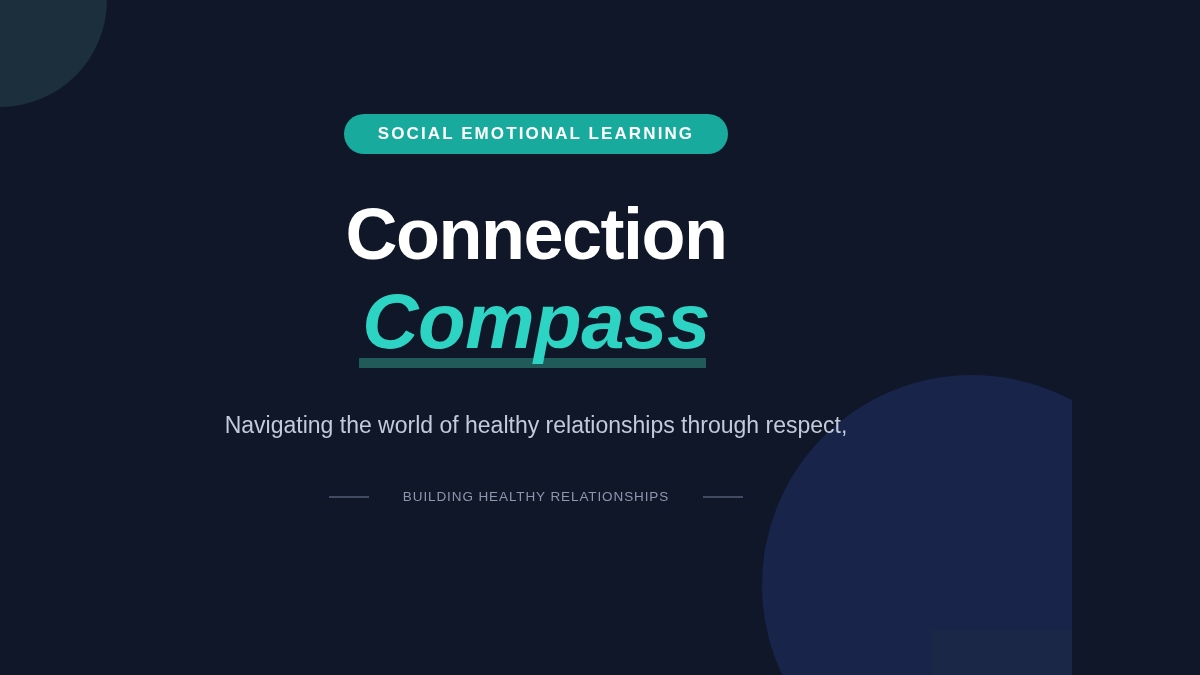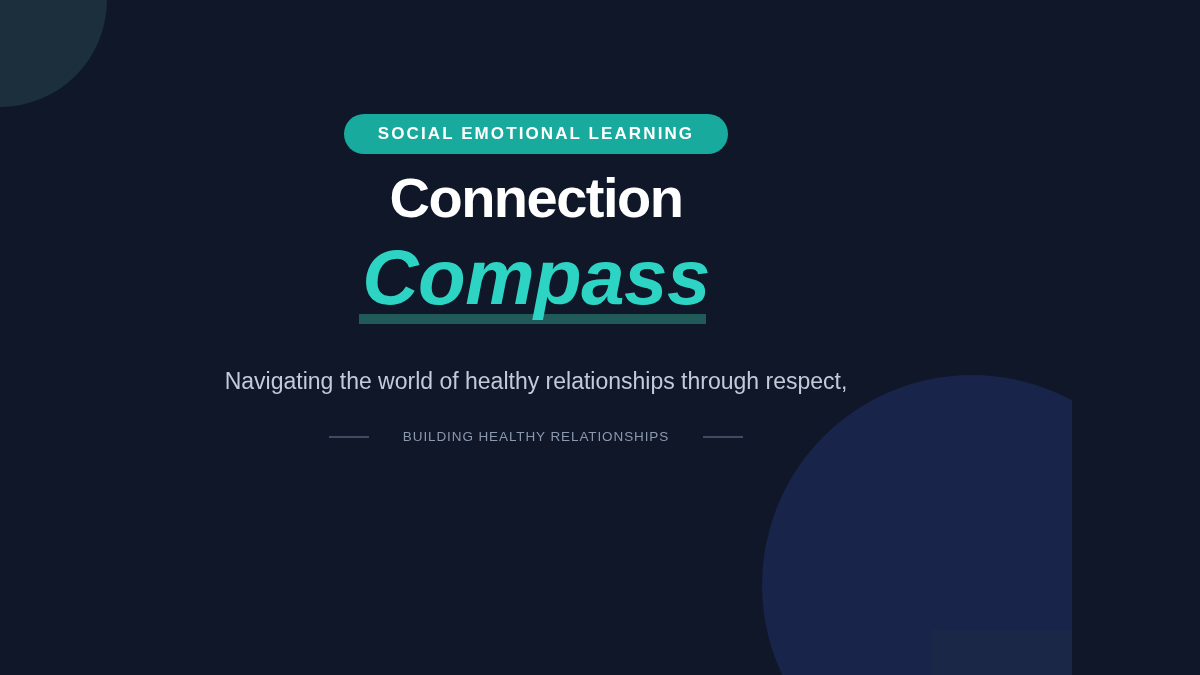--- a/index.html
+++ b/index.html
@@ -62,22 +62,22 @@
     background:#18ab9d;
     color:#ffffff;
     font-size:17px;
     font-weight:bold;
     letter-spacing:2.1px;
     white-space:nowrap;
   }
 
   
   .title-main {
-    margin-top:16px;
-    font-size:56px;
+    margin-top:44px;
+    font-size:72px;
     font-weight:bold;
     color:#ffffff;
     letter-spacing:-1.5px;
     line-height:1.0;
     white-space:nowrap;
   }
 
   .title-accent-wrap {
     position:relative;
     margin-top:12px;
@@ -113,21 +113,21 @@
     color:#c3cbd9;
     font-size:23px;
     font-weight:normal;
     line-height:1.75;
     max-width:740px;
   }
   .subtitle-line { display:block; }
 
   
   .tagline-row {
-    margin-top:28px;
+    margin-top:44px;
     display:flex;
     align-items:center;
     justify-content:center;
     gap:34px;
   }
   .tagline-rule {
     width:40px;
     height:2px;
     background:#3e4b63;
     flex:none;

